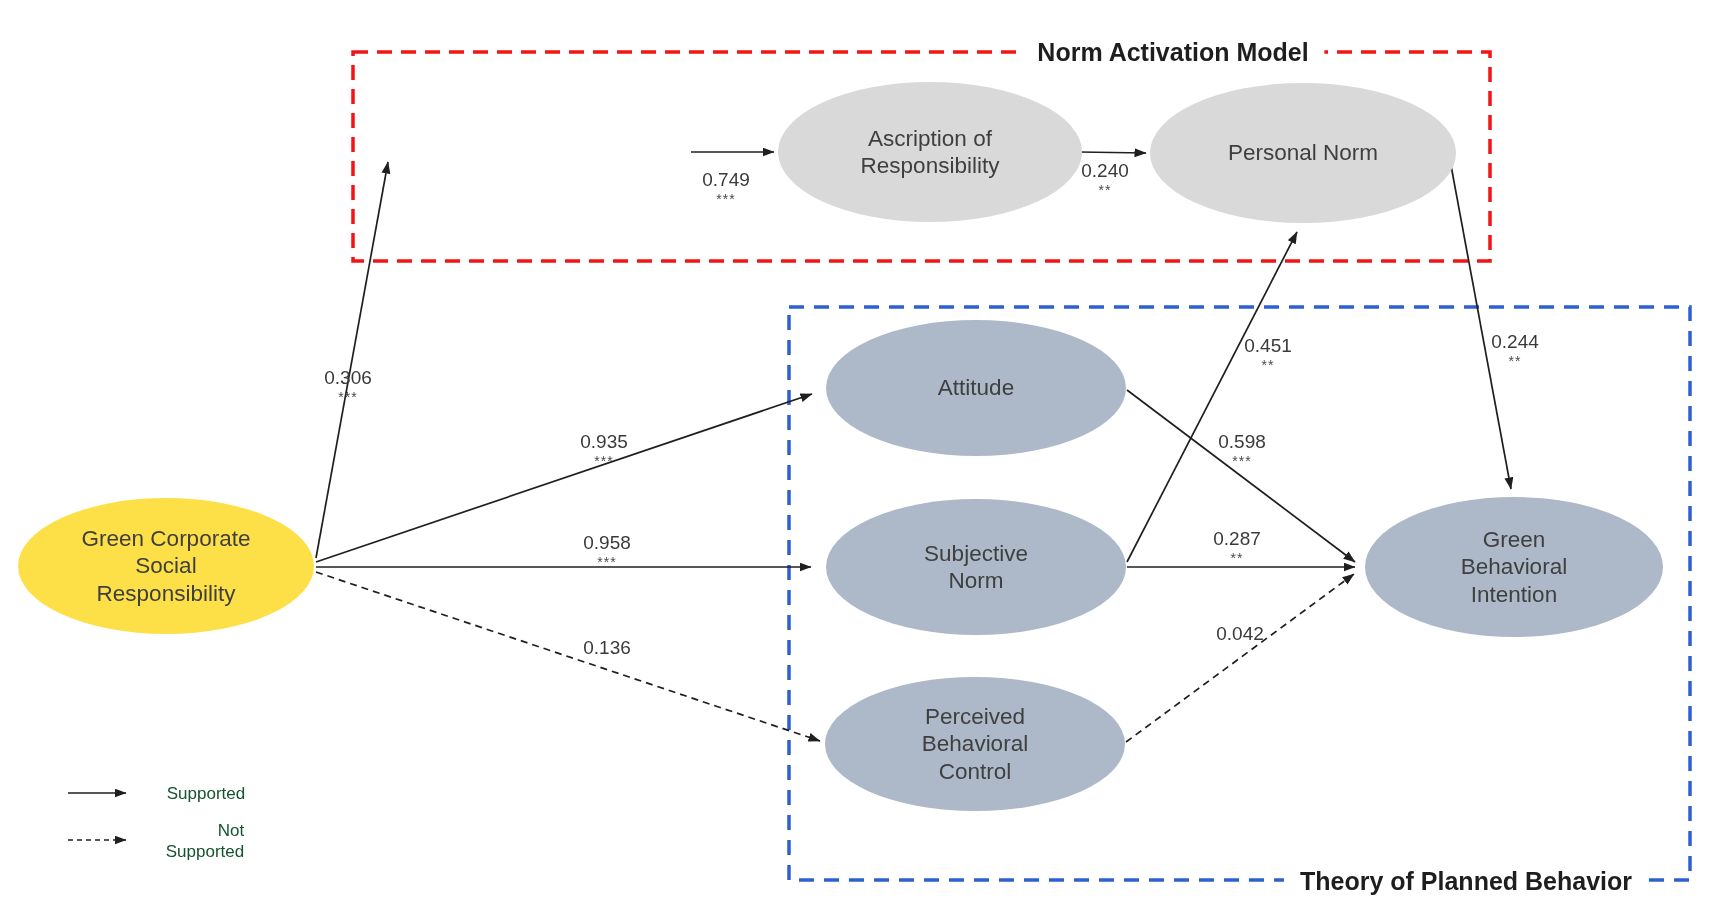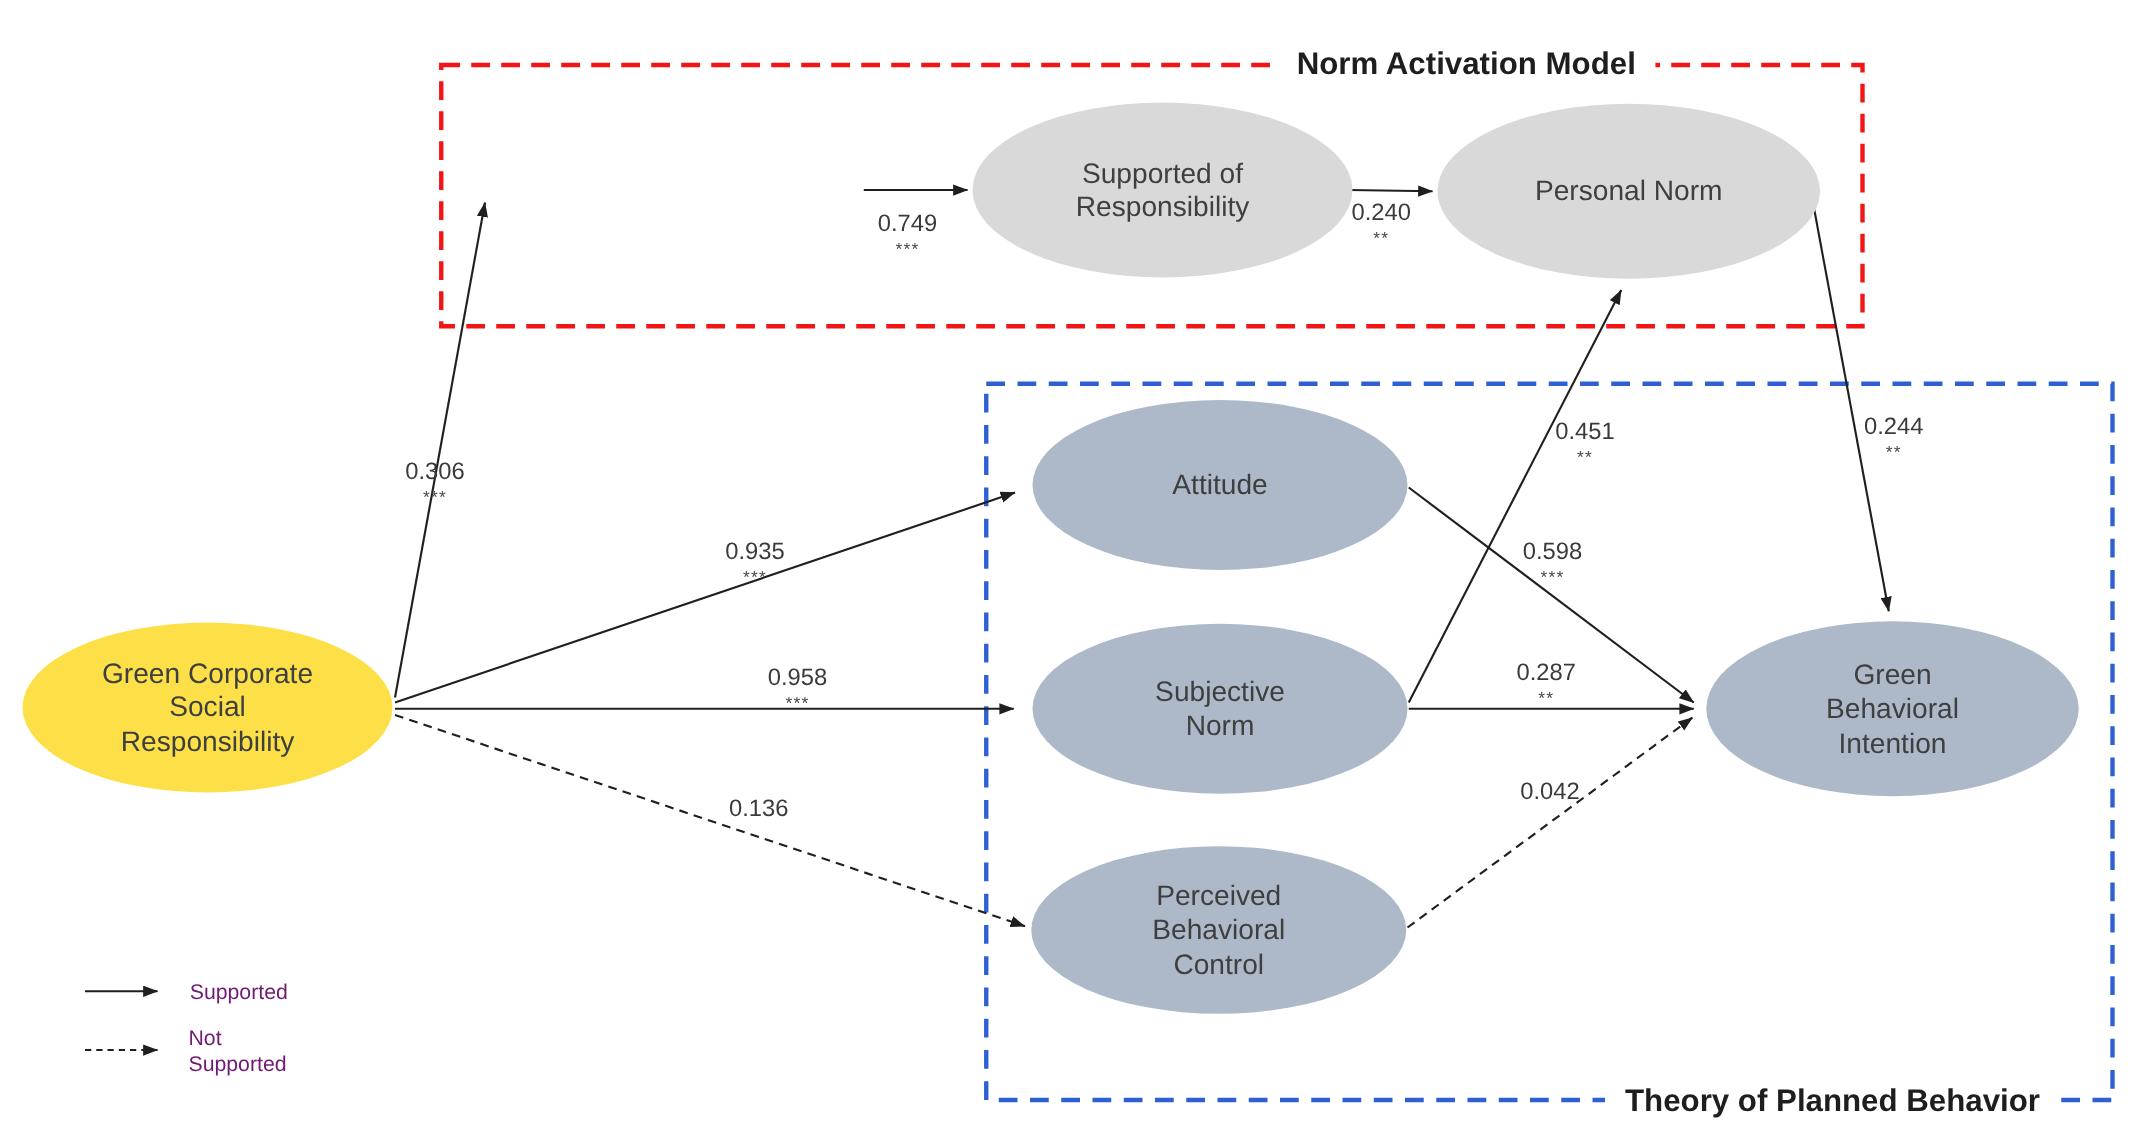--- a/index.html
+++ b/index.html
@@ -46,25 +46,26 @@
     background:#ffffff;
     padding:2px 16px;
     font-weight:bold;
     font-size:25px;
     color:#1e1e1e;
     white-space:nowrap;
   }
   .legend-label{
     position:absolute;
     transform:translate(-50%,-50%);
-    text-align:left;
-    color:#701a75;
+    text-align:right;
+    color:#14532d;
     font-size:17px;
     line-height:1.25;
     white-space:pre-line;
+    margin-left:15px;
   }
 </style>
 </head>
 <body>
 
 <div class="stage">
 
   <svg class="layer" width="1714" height="918" viewBox="0 0 1714 918">
     <defs>
       <marker id="ah" markerUnits="userSpaceOnUse" markerWidth="13" markerHeight="10" refX="11.5" refY="4.5" orient="auto">
@@ -88,21 +89,21 @@
     <line x1="316" y1="572" x2="820" y2="741" stroke="#1f1f1f" stroke-width="1.7" stroke-dasharray="7 5" marker-end="url(#ah)"></line>
     <line x1="1126" y1="742" x2="1354" y2="574" stroke="#1f1f1f" stroke-width="1.7" stroke-dasharray="7 5" marker-end="url(#ah)"></line>
 
     <line x1="68" y1="793" x2="126" y2="793" stroke="#1f1f1f" stroke-width="1.7" marker-end="url(#ah)"></line>
     <line x1="68" y1="840" x2="126" y2="840" stroke="#1f1f1f" stroke-width="1.7" stroke-dasharray="5 4" marker-end="url(#ah)"></line>
   </svg>
 
   <div class="node green" style="left:18px;top:498px;width:296px;height:136px;">Green Corporate
 Social
 Responsibility</div>
-  <div class="node gray" style="left:778px;top:82px;width:304px;height:140px;">Supported of
+  <div class="node gray" style="left:778px;top:82px;width:304px;height:140px;">Ascription of
 Responsibility</div>
   <div class="node gray" style="left:1150px;top:83px;width:306px;height:140px;">Personal Norm</div>
   <div class="node blue" style="left:826px;top:320px;width:300px;height:136px;">Attitude</div>
   <div class="node blue" style="left:826px;top:499px;width:300px;height:136px;">Subjective
 Norm</div>
   <div class="node blue" style="left:825px;top:677px;width:300px;height:134px;">Perceived
 Behavioral
 Control</div>
   <div class="node blue" style="left:1365px;top:497px;width:298px;height:140px;">Green
 Behavioral
@@ -112,21 +113,21 @@
   <div class="box-title" style="left:1173px;top:52px;">Norm Activation Model</div>
 
   <div class="coef" style="left:348px;top:368px;">
     <span>0.306</span>
     <span class="sig">***</span>
   </div>
   <div class="coef" style="left:604px;top:432px;">
     <span>0.935</span>
     <span class="sig">***</span>
   </div>
-  <div class="coef" style="left:638px;top:533px;">
+  <div class="coef" style="left:607px;top:533px;">
     <span>0.958</span>
     <span class="sig">***</span>
   </div>
   <div class="coef" style="left:607px;top:638px;">
     <span>0.136</span>
     <span class="sig"></span>
   </div>
   <div class="coef" style="left:726px;top:170px;">
     <span>0.749</span>
     <span class="sig">***</span>

